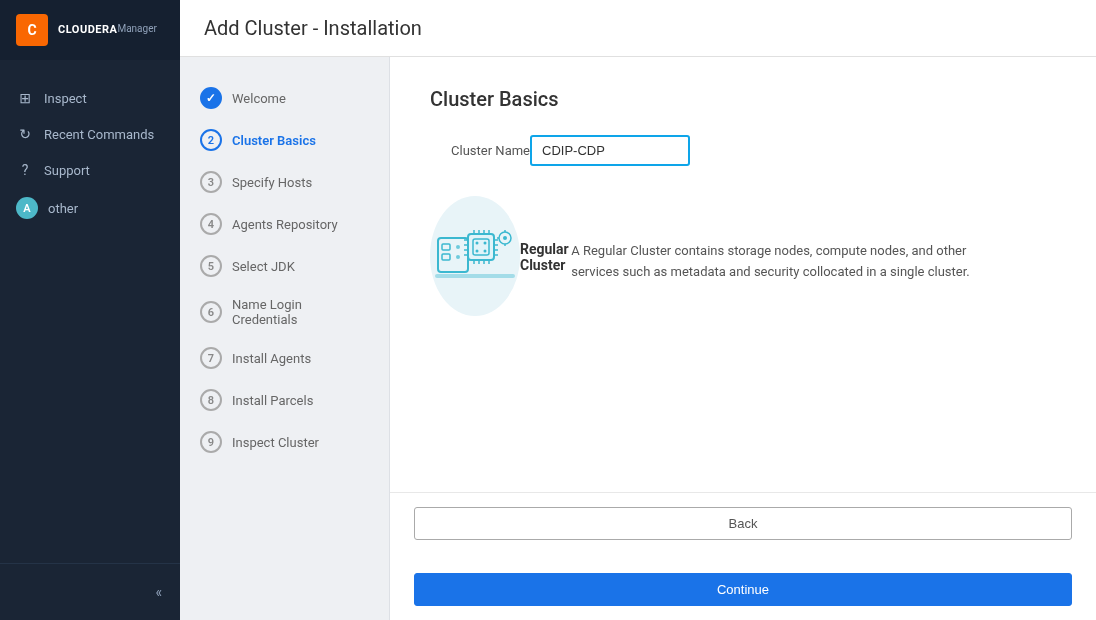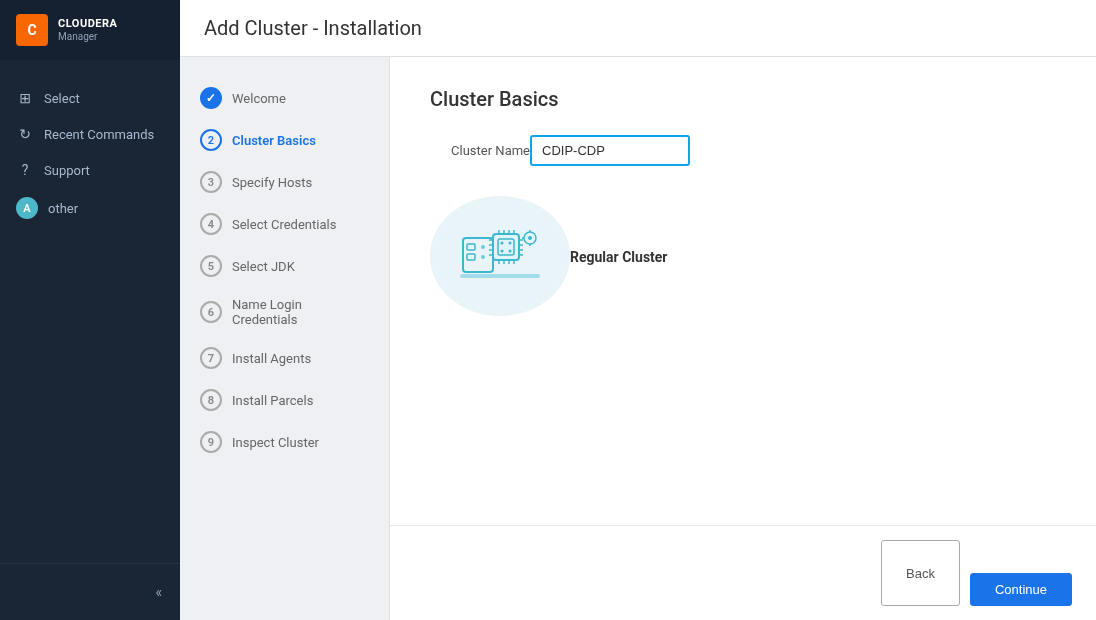--- a/index.html
+++ b/index.html
@@ -27,21 +27,20 @@
       height: 32px;
       background: #f96702;
       border-radius: 4px;
       display: flex; align-items: center; justify-content: center;
       color: white;
       font-weight: bold;
       font-size: 14px;
     }
     .logo-text {
       display: flex;
-      flex-direction: column;
       line-height: 1.2;
       justify-content: center;
     }
     .logo-text-top {
       font-size: 11px;
       font-weight: 700;
       color: #ffffff;
       letter-spacing: 0.5px;
     }
     .logo-text-bottom {
@@ -224,23 +223,23 @@
 
     
     .footer-bar {
       position: absolute;
       bottom: 0;
       right: 0;
       left: 0;
       padding: 14px 24px;
       display: flex;
       justify-content: flex-end;
-      gap: 10px;
       background: #fff;
       border-top: 1px solid #e8e8e8;
+      flex-direction: column;
     }
     .btn {
       padding: 8px 24px;
       font-size: 13px;
       border-radius: 3px;
       cursor: pointer;
       font-weight: 500;
       border: 1px solid;
     }
     .btn-back {
@@ -264,21 +263,21 @@
     <div class="logo-text">
       <span class="logo-text-top">CLOUDERA</span>
       <span class="logo-text-bottom">Manager</span>
     </div>
   </div>
 
   <div class="sidebar-nav">
 
   <div class="sidebar-item">
         <span class="sidebar-item-icon">⊞</span>
-        <span>Select</span>
+        <span>Inspect</span>
       </div>
       <div class="sidebar-item">
         <span class="sidebar-item-icon">↻</span>
         <span>Recent Commands</span>
       </div>
       <div class="sidebar-item">
         <span class="sidebar-item-icon">?</span>
         <span>Support</span>
       </div>
       <div class="sidebar-item">
@@ -310,21 +309,21 @@
         <div class="step-item active">
           <div class="step-number">2</div>
           <span>Cluster Basics</span>
         </div>
         <div class="step-item">
           <div class="step-number">3</div>
           <span>Specify Hosts</span>
         </div>
         <div class="step-item">
           <div class="step-number">4</div>
-          <span>Select Credentials</span>
+          <span>Agents Repository</span>
         </div>
         <div class="step-item">
           <div class="step-number">5</div>
           <span>Select JDK</span>
         </div>
         <div class="step-item">
           <div class="step-number">6</div>
           <span>Name Login Credentials</span>
         </div>
         <div class="step-item">
@@ -391,20 +390,21 @@
             <circle cx="55" cy="35" r="1.5" fill="#3bb8d0"></circle>
 
             <circle cx="75" cy="22" r="6" stroke="#3bb8d0" stroke-width="1.5" fill="none"></circle>
             <circle cx="75" cy="22" r="2" fill="#3bb8d0"></circle>
             <line x1="75" y1="14" x2="75" y2="16" stroke="#3bb8d0" stroke-width="1.5"></line>
             <line x1="75" y1="28" x2="75" y2="30" stroke="#3bb8d0" stroke-width="1.5"></line>
             <line x1="67" y1="22" x2="69" y2="22" stroke="#3bb8d0" stroke-width="1.5"></line>
           </svg>
         </div>
         <div class="cluster-title">Regular Cluster</div>
+        <div class="cluster-description">A Regular Cluster contains storage nodes, compute nodes, and other services such as metadata and security collocated in a single cluster.</div>
       </div>
 
       <div class="footer-bar">
         <button class="btn btn-back">Back</button>
         <button class="btn btn-continue">Continue</button>
       </div>
     </div>
   </div>
 </div>
 

